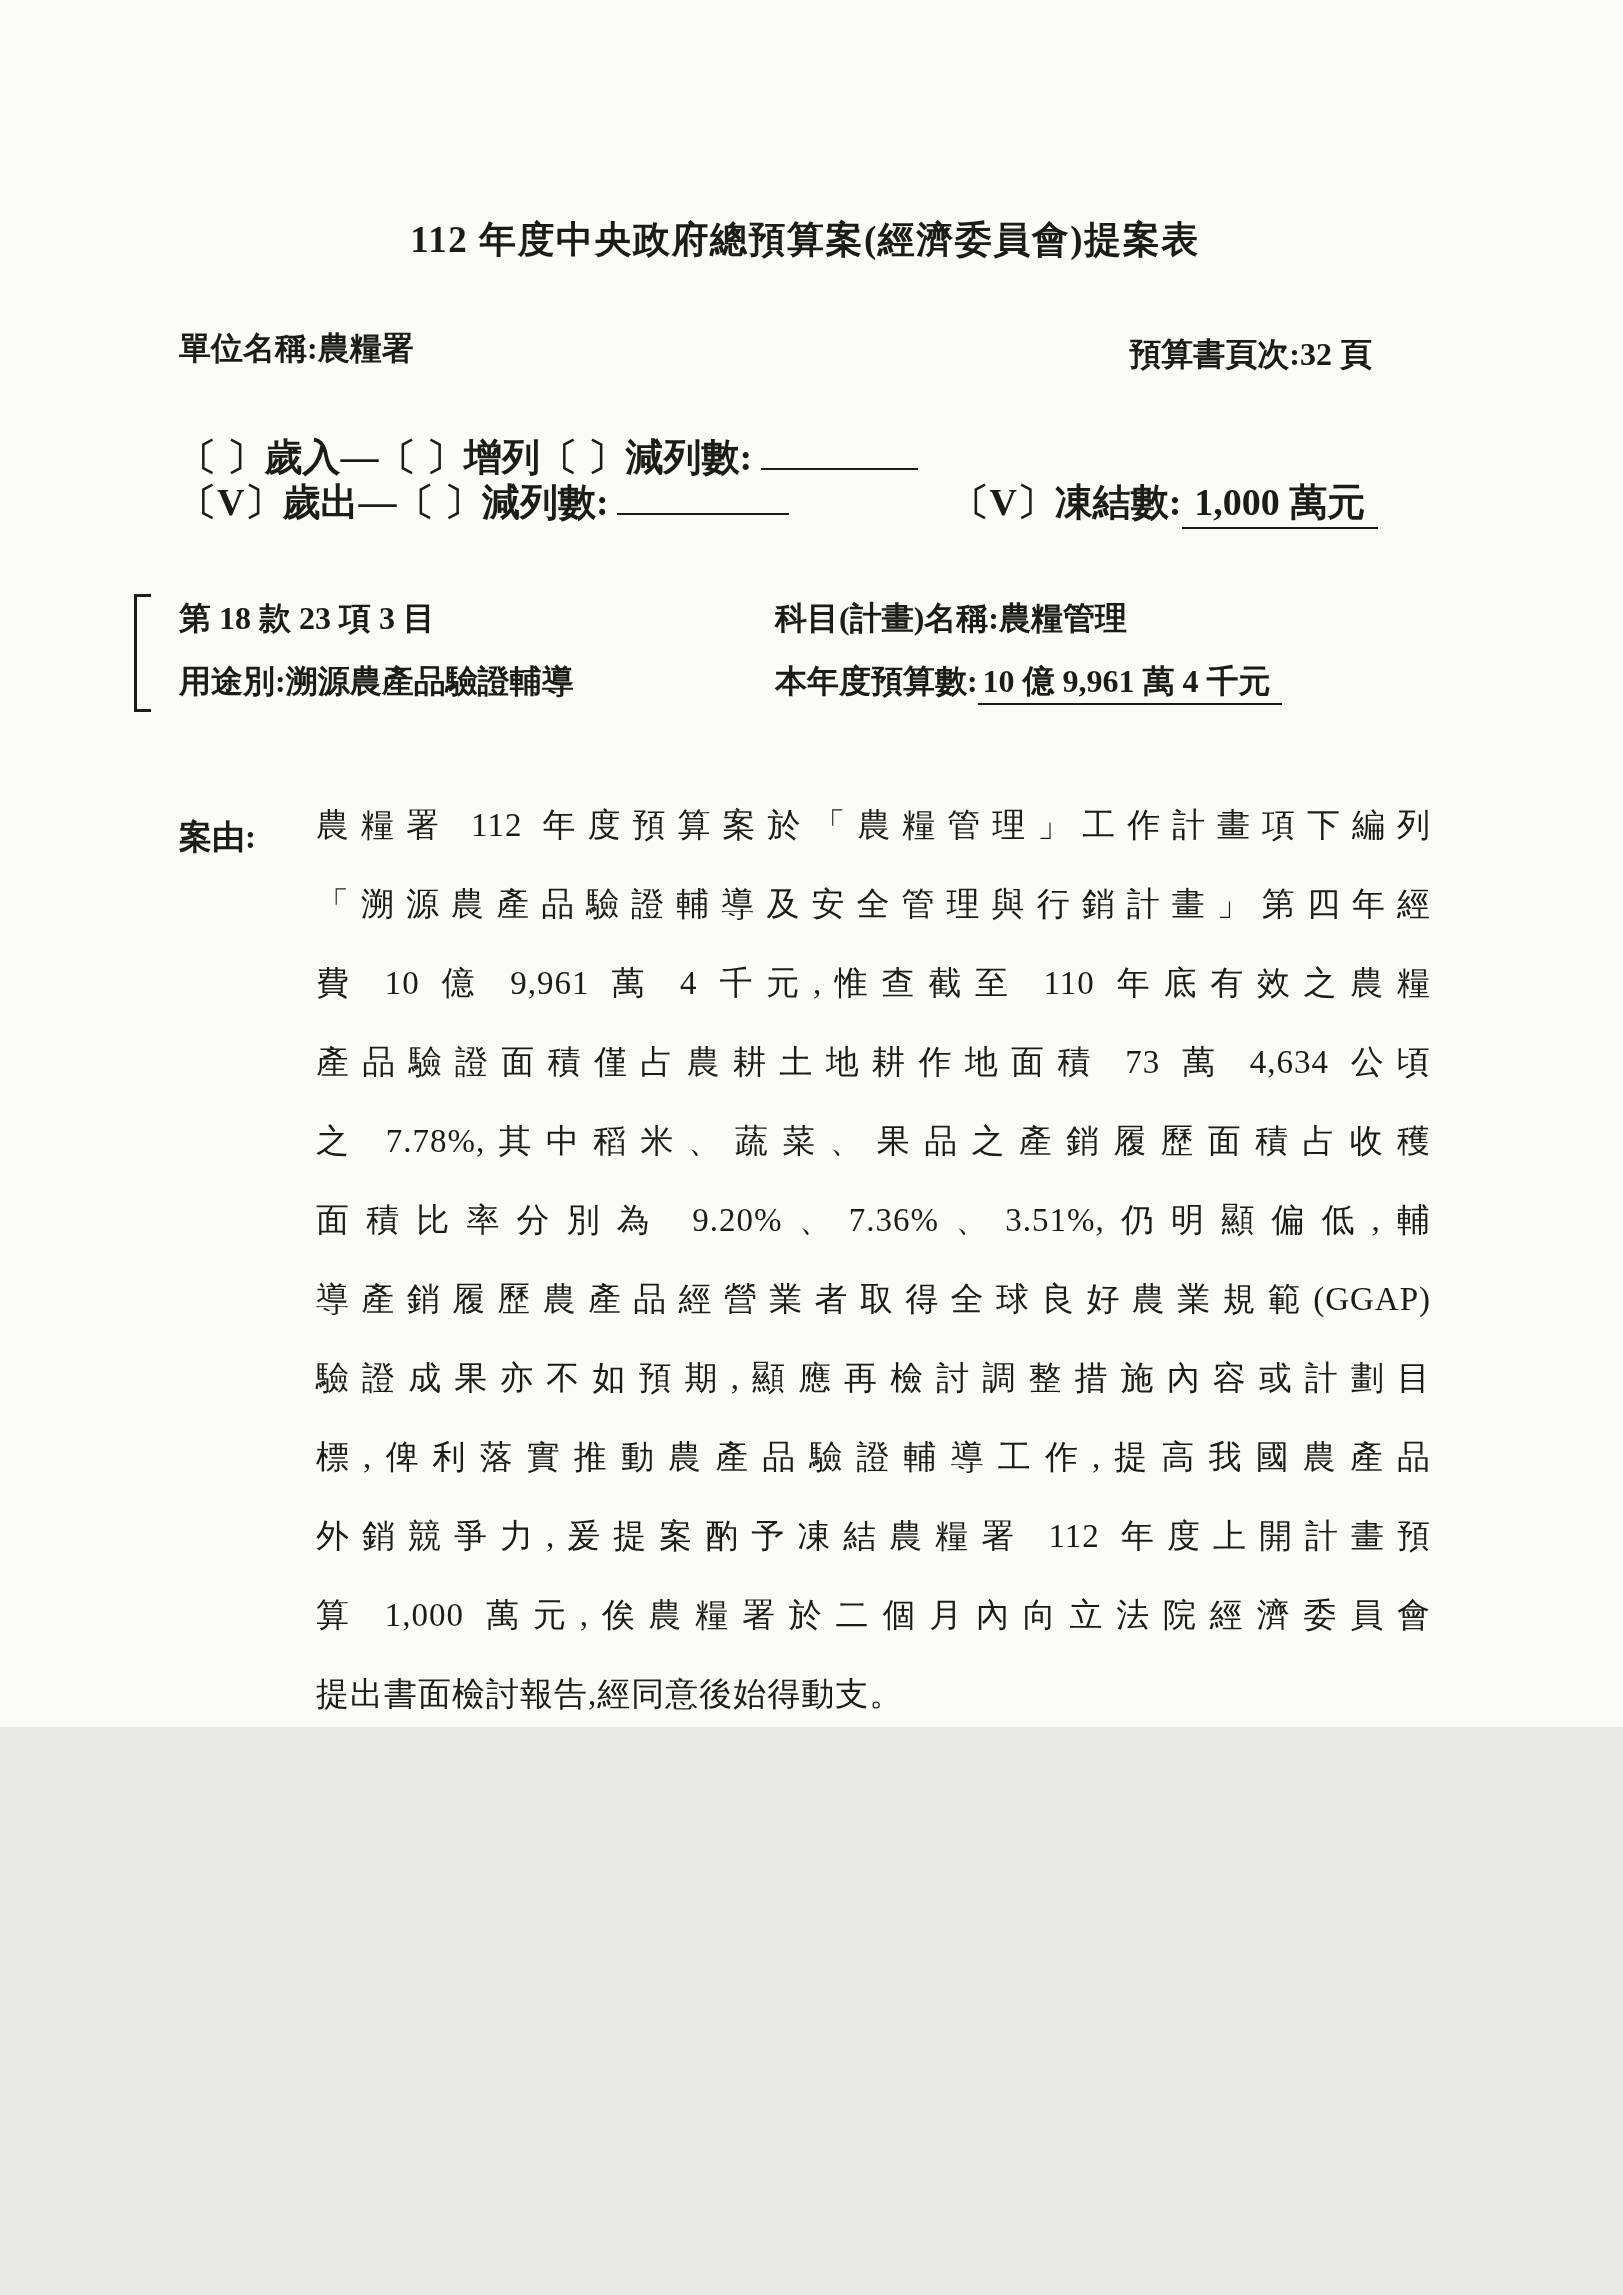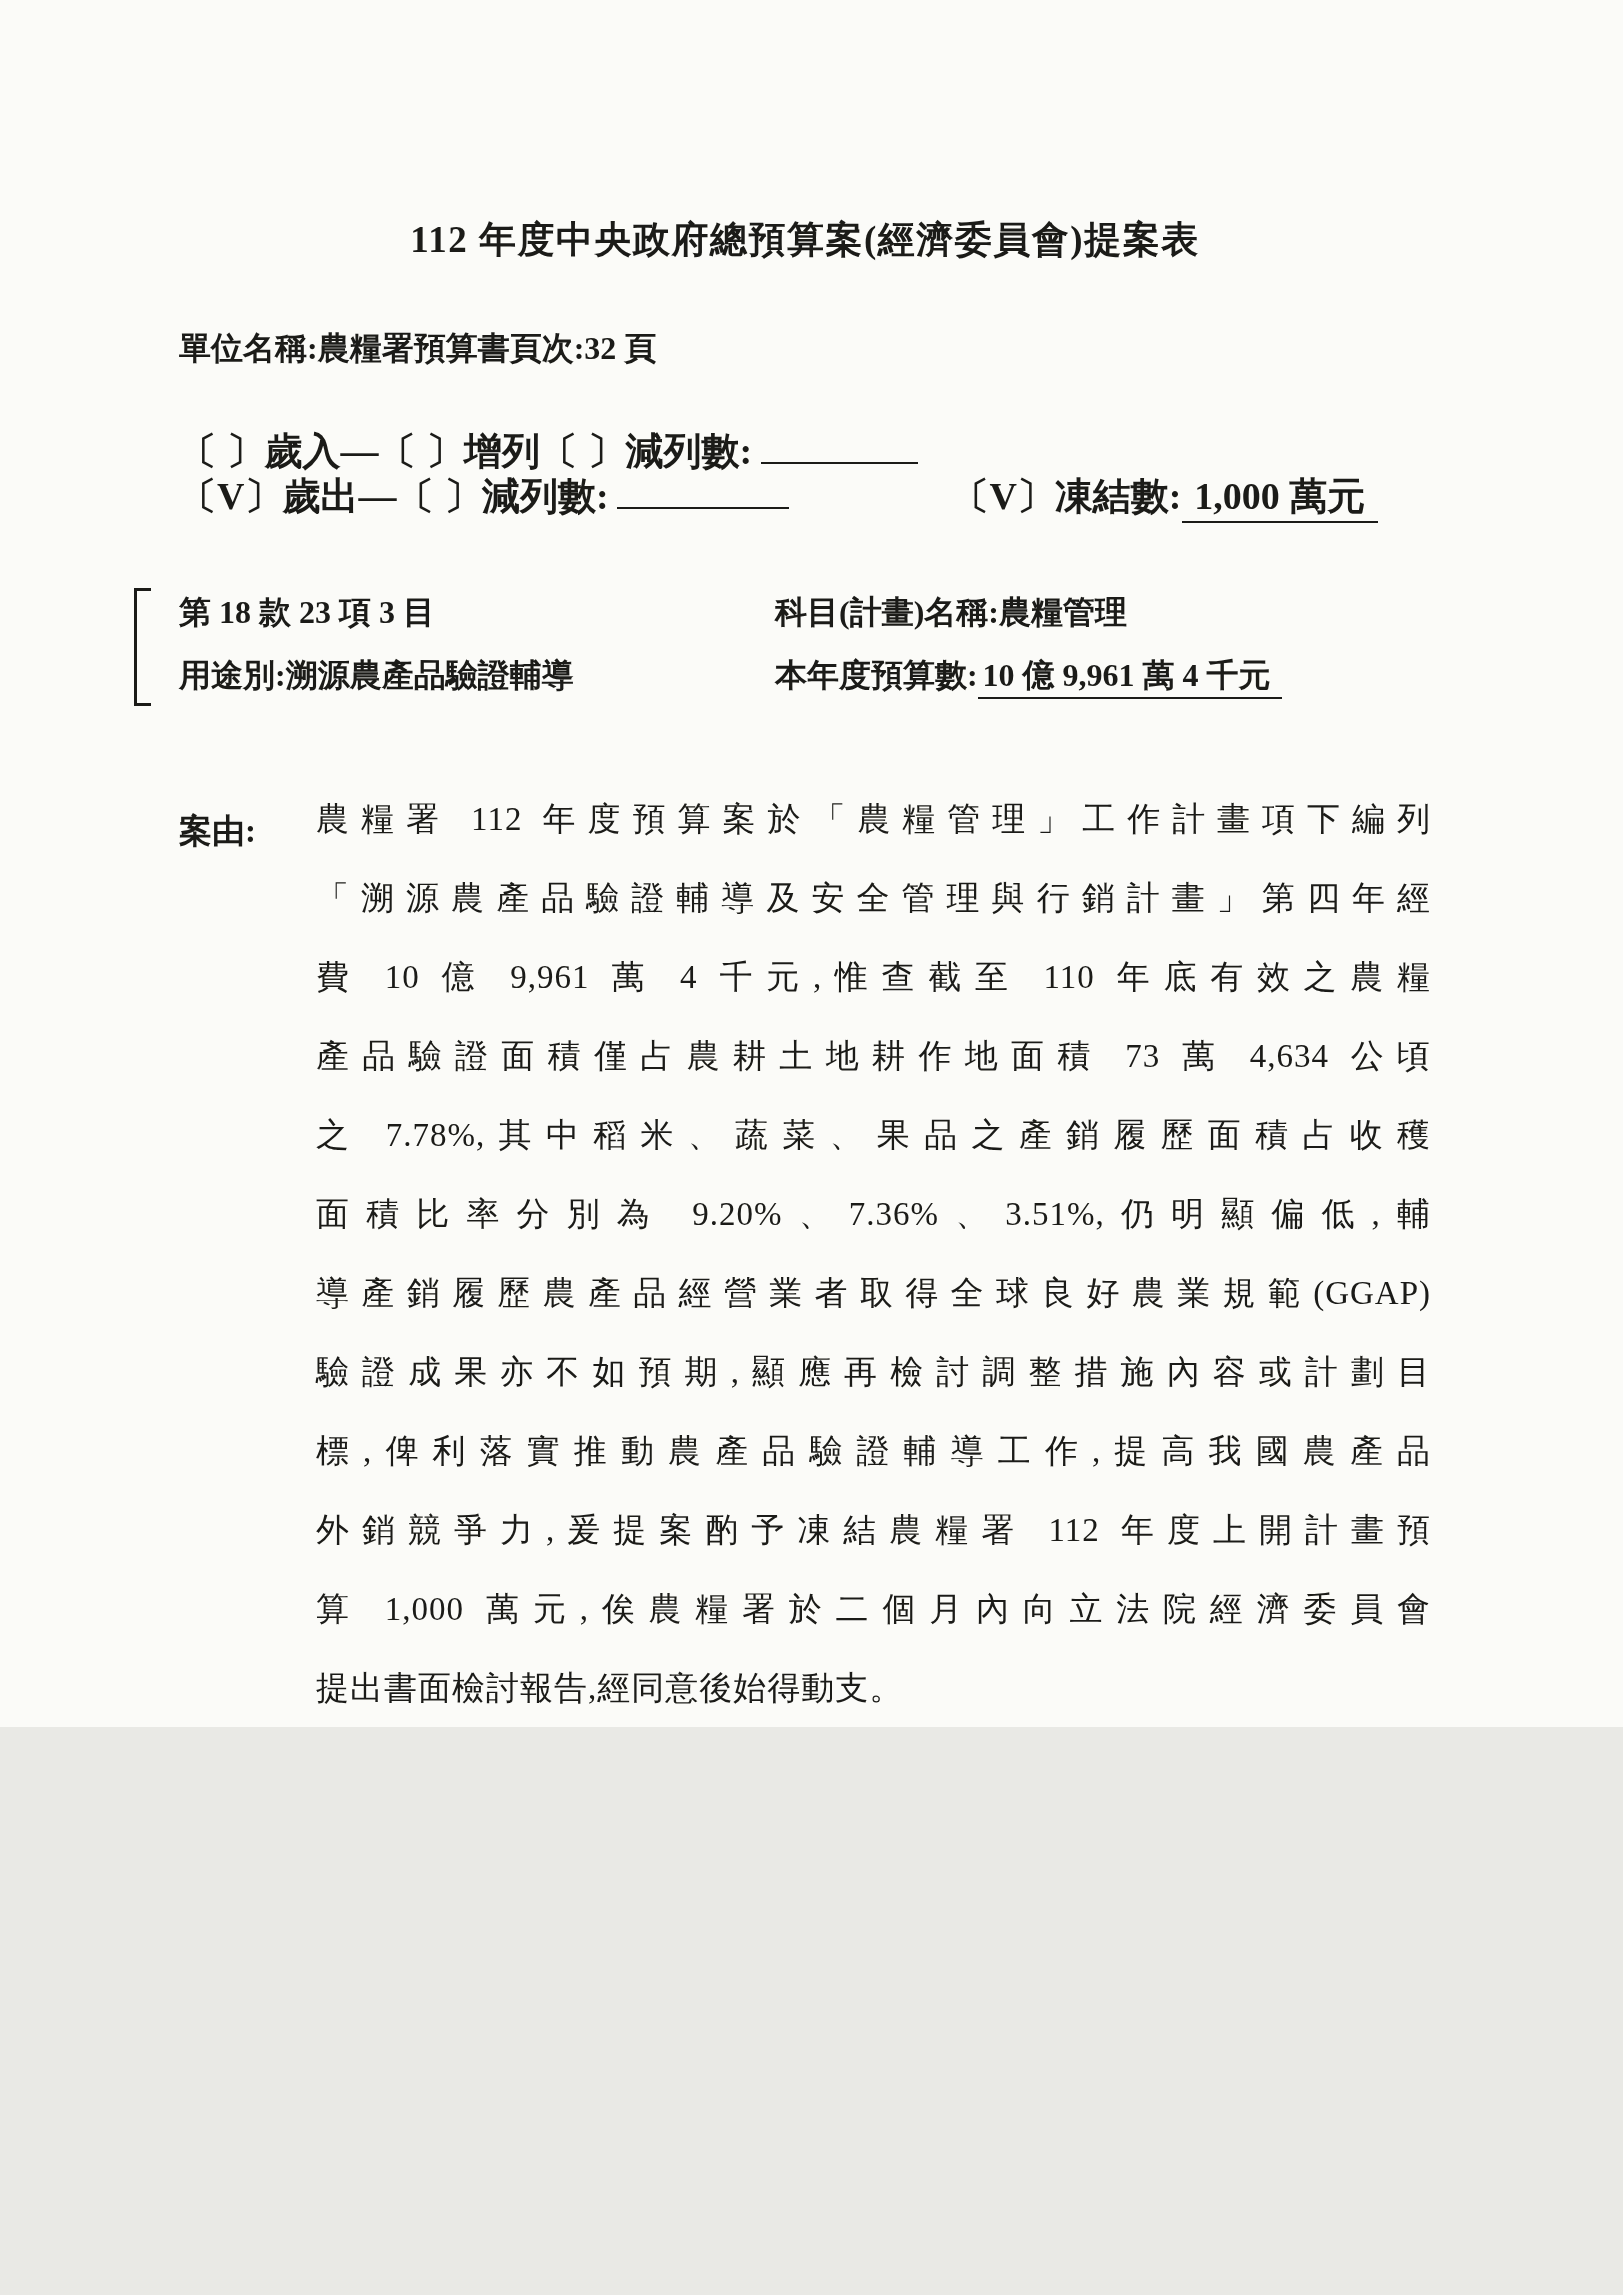--- a/index.html
+++ b/index.html
@@ -13,22 +13,22 @@
     color:#1b1b18;
     overflow:hidden;
   }
   .content { position:absolute; left:179px; top:216px; width:1252px; }
 
   .doc-title{
     font-size:37px; font-weight:bold; text-align:center;
     letter-spacing:1.5px; line-height:47px; margin-bottom:63px;
   }
 
-  .header-row{ display:flex; font-size:32px; font-weight:bold; line-height:45px; margin-bottom:58px; }
-  .header-row .right{ margin-right:59px; }
+  .header-row{ display:flex; justify-content:space-between; font-size:32px; font-weight:bold; line-height:45px; margin-bottom:58px; }
+  .header-row .right{ margin-right:59px;margin-top:6px; }
 
   .checks{ font-size:38px; font-weight:bold;margin-top:38px; }
   .check-line{ line-height:45px; white-space:nowrap; }
   .blank{ display:inline-block; border-bottom:2.5px solid #1b1b18; height:31px; vertical-align:baseline; }
   .blank.b1{ width:157px; margin-left:8.8px; }
   .blank.b2{ width:172px; margin-left:8.8px; }
   .freeze{ margin-left:162px; }
   .u-line{ border-bottom:2.5px solid #1b1b18; padding:0 12.8px 3.9px 12.8px;text-align:right; }
 
   .clause{ position:relative; margin-top:62px; font-size:32px; font-weight:bold; }

